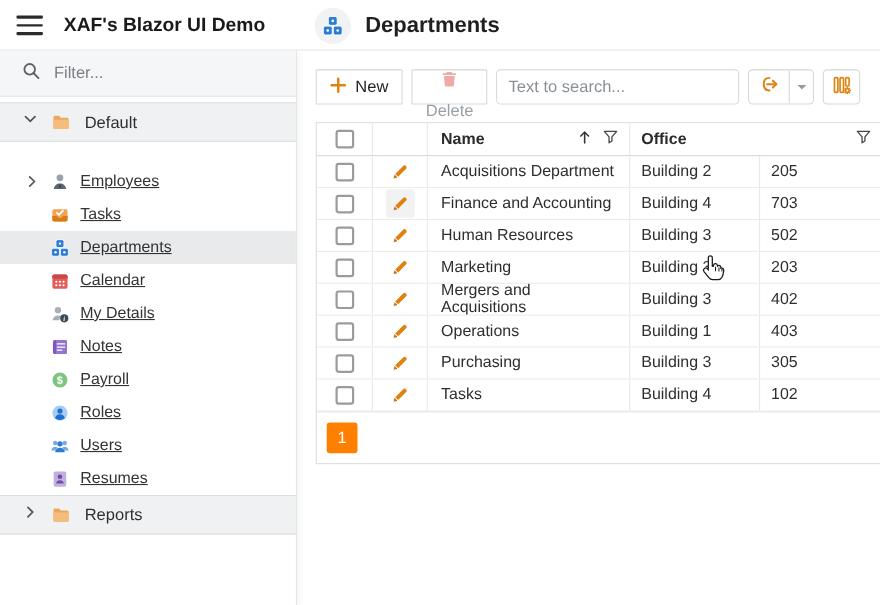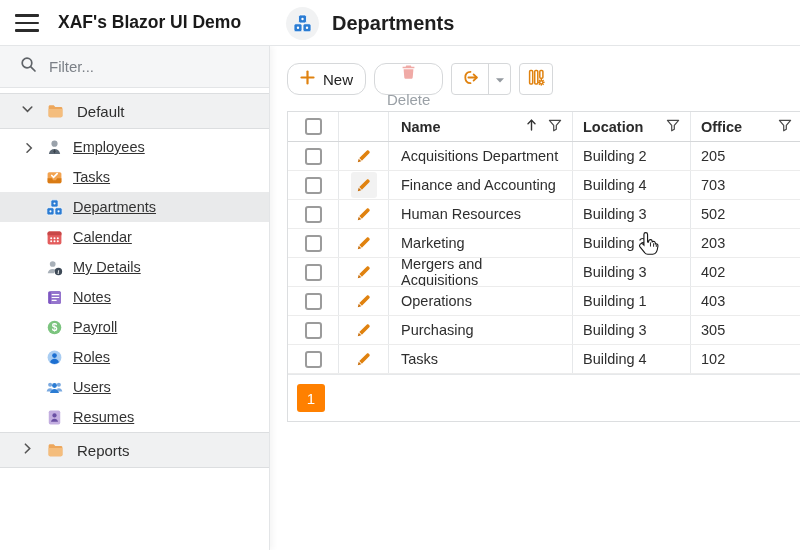--- a/index.html
+++ b/index.html
@@ -23,33 +23,33 @@
     border-right:1px solid #e3e5e7; box-shadow:3px 0 6px rgba(0,0,0,.045); z-index:2; }
   .filter-bar { height:42px; background:#f5f6f7; border-bottom:1px solid #e3e5e7;
     display:flex; align-items:center; padding:0 14px 0 20px; gap:12px; }
   .filter-bar input { flex:1; border:none; outline:none; background:transparent;
     font-size:15px; color:#333; font-family:inherit; }
   .filter-bar input::placeholder { color:#7b8087; }
   .tree-gap { height:5px; }
   .group-row { height:36px; background:#f0f1f2; border-top:1px solid #dcdee0; border-bottom:1px solid #dcdee0;
     display:flex; align-items:center; gap:13px; padding-left:21px; cursor:pointer; }
   .group-row .glabel { font-size:15px; color:#2f2f2f; }
-  .nav-list { padding:3px 0 0 0; }
+  .nav-list { padding:21px 0 0 0; }
   .nav-item { height:30px; display:flex; align-items:center; gap:10px; padding-left:46px;
     position:relative; cursor:pointer; }
   .nav-item.selected { background:#e9eaeb; }
   .nav-item .expander { position:absolute; left:23px; top:8px; }
   .nav-label { font-size:14.5px; color:#333; text-decoration:underline; }
   .nicon { width:17px; height:17px; display:inline-flex; }
   .nicon svg { width:100%; height:100%; }
 
   
   .main { position:absolute; left:271px; top:46px; right:0; bottom:0; overflow:hidden; background:#fff; }
   .toolbar { position:absolute; left:16px; top:17px; display:flex; gap:8px; align-items:center; }
-  .btn { height:32px; border:1px solid #d6d8da; border-radius:12px; background:#fff;
+  .btn { height:32px; border:1px solid #d6d8da; border-radius:1px; background:#fff;
     display:inline-flex; align-items:center; gap:8px; padding:0 12px; font-size:15px; color:#222; cursor:pointer; white-space:nowrap; }
   .btn.disabled { color:#9aa0a6; cursor:default;flex-direction:column; }
   .search-box { width:221px; height:32px; border:1px solid #d6d8da; border-radius:4px;
     display:flex; align-items:stretch; background:#fff; overflow:hidden; }
   .search-box input { flex:1; border:none; outline:none; padding:0 10px; font-size:15px; color:#333; font-family:inherit; }
   .search-box input::placeholder { color:#8a8f95; }
   .search-btn { width:38px; border-left:1px solid #d6d8da; display:flex; align-items:center; justify-content:center; cursor:pointer; background:#fff; }
   .split-btn { height:32px; border:1px solid #d6d8da; border-radius:4px; display:flex; overflow:hidden; background:#fff; }
   .split-main { width:36px; display:flex; align-items:center; justify-content:center; cursor:pointer; }
   .split-caret { width:22px; border-left:1px solid #d6d8da; display:flex; align-items:center; justify-content:center; cursor:pointer; }
@@ -314,20 +314,26 @@
     <button class="btn disabled">
       <span>
         <svg width="15" height="16" viewBox="0 0 15 16" fill="#f0aaa6">
             <path d="M5.2 1.5h4.6l.6 1.2h3v1.5H1.6V2.7h3z"></path>
             <path d="M2.6 5.2h9.8l-.7 8.2c-.1.8-.7 1.3-1.5 1.3H4.8c-.8 0-1.4-.5-1.5-1.3z"></path>
           </svg>
       </span>
       <span>Delete</span>
     </button>
 
+    <div class="search-box">
+      <input placeholder="Text to search..." style="">
+      <div class="search-btn">
+        
+      </div>
+    </div>
 
     <div class="split-btn">
       <div class="split-main">
         <span>
           <svg width="19" height="19" viewBox="0 0 19 19" fill="none" stroke="#e0820f" stroke-width="1.8" stroke-linecap="round" stroke-linejoin="round">
               <path d="M9.5 3.8c-3.4 0-5.2 2.4-5.2 5.7s1.8 5.7 5.2 5.7"></path>
               <line x1="7.4" y1="9.5" x2="15.6" y2="9.5"></line>
               <path d="M12.6 6.4 L15.8 9.5 L12.6 12.6"></path>
             </svg>
         </span>
@@ -384,31 +390,20 @@
                 </svg>
             </span>
             <span>
               <svg width="14" height="13" viewBox="0 0 14 13" fill="none" stroke="#474747" stroke-width="1.2" stroke-linejoin="round">
                   <path d="M1.4 1.4h11.2l-4.3 5v3.8l-2.6 1.6V6.4z"></path>
                 </svg>
             </span>
           </span>
         </div>
       </div>
-      <div class="cell col-location hcell">
-        <div class="hflex">
-          <span>Location</span>
-          <span class="hspacer"></span>
-          <span>
-            <svg width="14" height="13" viewBox="0 0 14 13" fill="none" stroke="#474747" stroke-width="1.2" stroke-linejoin="round">
-                <path d="M1.4 1.4h11.2l-4.3 5v3.8l-2.6 1.6V6.4z"></path>
-              </svg>
-          </span>
-        </div>
-      </div>
       <div class="cell col-office hcell">
         <div class="hflex">
           <span>Office</span>
           <span class="hspacer"></span>
           <span>
             <svg width="14" height="13" viewBox="0 0 14 13" fill="none" stroke="#474747" stroke-width="1.2" stroke-linejoin="round">
                 <path d="M1.4 1.4h11.2l-4.3 5v3.8l-2.6 1.6V6.4z"></path>
               </svg>
           </span>
         </div>

